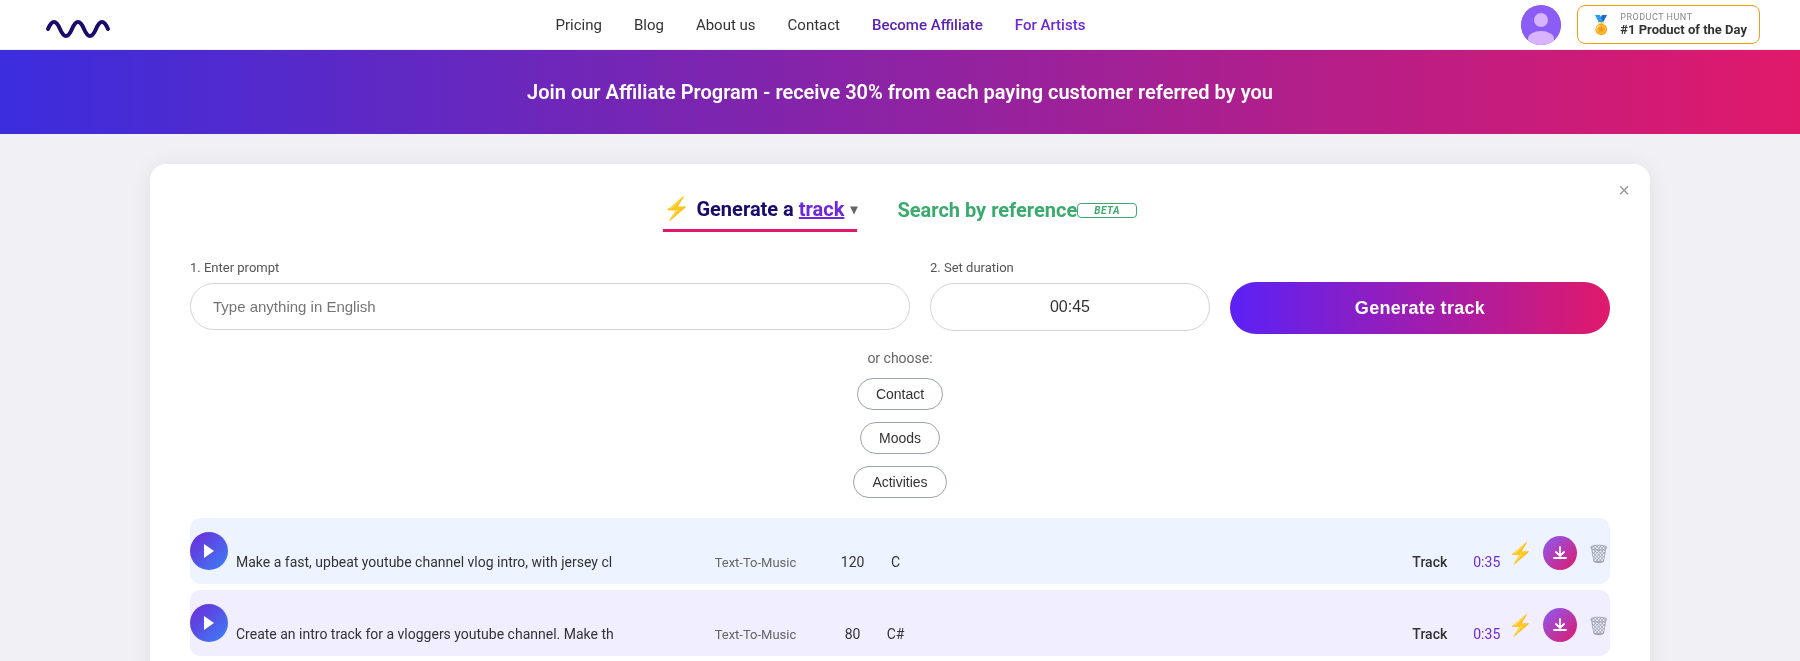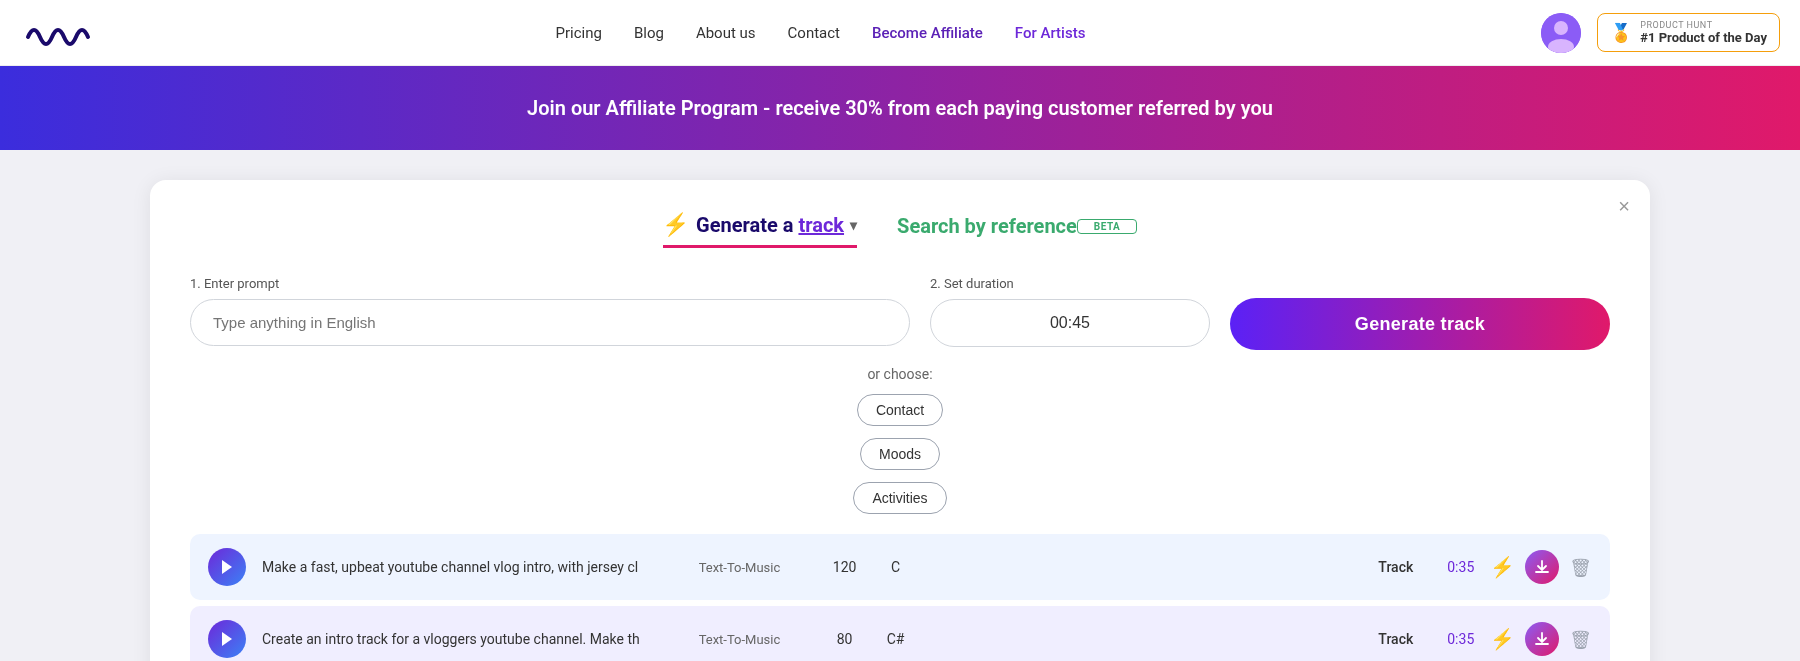--- a/index.html
+++ b/index.html
@@ -9,22 +9,22 @@
       min-height: 661px;
       width: 1800px;
     }
 
     
     .navbar {
       background: #fff;
       display: flex;
       align-items: center;
       justify-content: space-between;
-      padding: 0 20px;
-      height: 66px;
+      padding: 0 40px;
+      height: 50px;
       border-bottom: 1px solid #eee;
     }
     .nav-logo {
       display: flex;
       align-items: center;
     }
     .nav-logo svg {
       width: 80px;
       height: 36px;
     }
@@ -184,20 +184,21 @@
       align-items: center;
     }
     .tab-search .beta-badge {
       font-size: 10px;
       font-weight: 700;
       color: #3aaa6e;
       border: 1.5px solid #3aaa6e;
       border-radius: 4px;
       padding: 1px 16px;
       letter-spacing: 0.5px;
+      font-style: italic;
     }
 
     
     .form-row {
       display: flex;
       align-items: flex-start;
       gap: 20px;
       margin-bottom: 16px;
     }
     .input-group {
@@ -269,23 +270,23 @@
     }
 
     
     .track-list {
       display: flex;
       flex-direction: column;
       gap: 0;
     }
     .track-row {
       display: flex;
-      align-items: center;
-      gap: 16px;
-      padding: 14px 18px;
+      align-items: flex-end;
+      gap: 8px;
+      padding: 14px 0;
       border-radius: 10px;
       margin-bottom: 6px;
     }
     .track-row:nth-child(odd) {
       background: #eef4ff;
     }
     .track-row:nth-child(even) {
       background: #f0eeff;
     }
     .play-btn {

